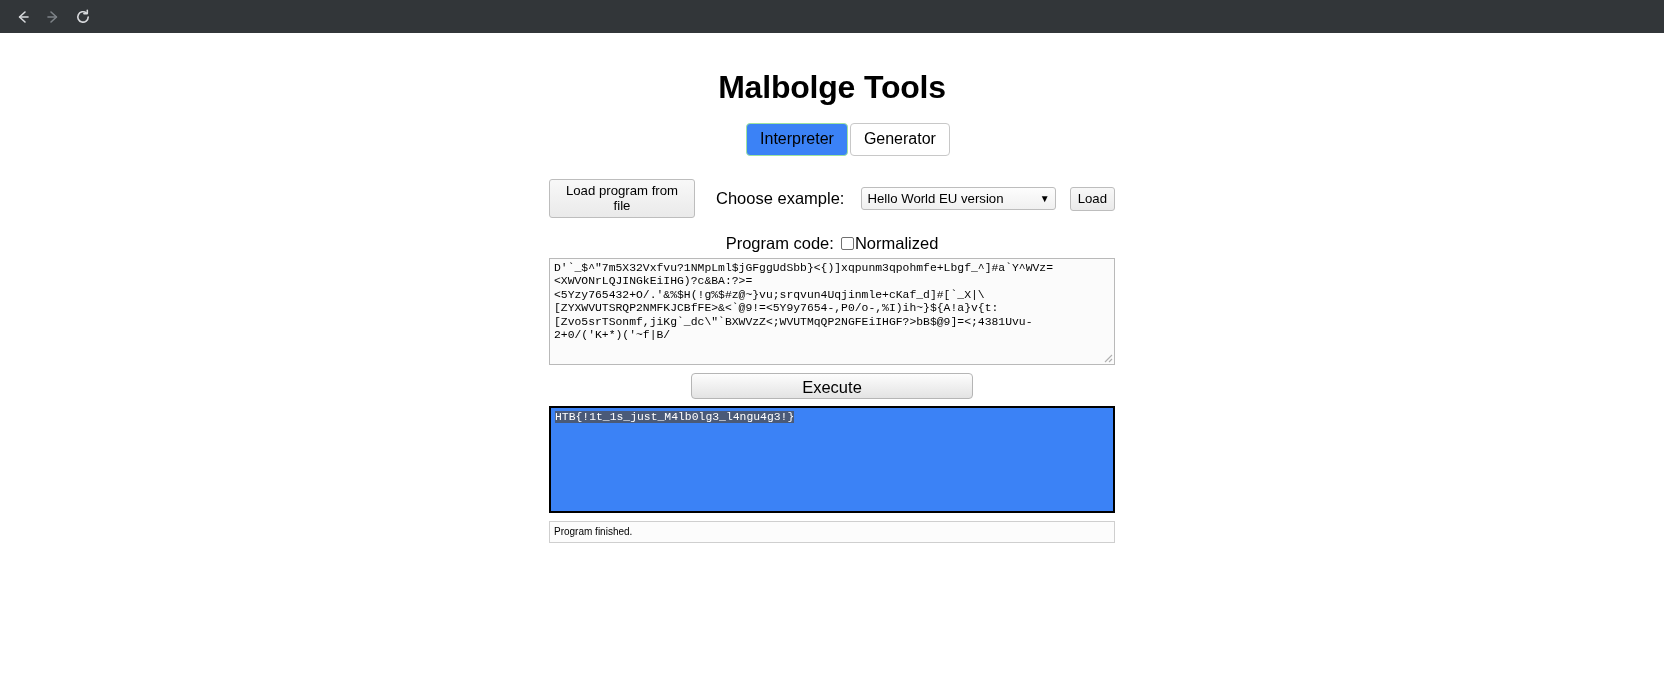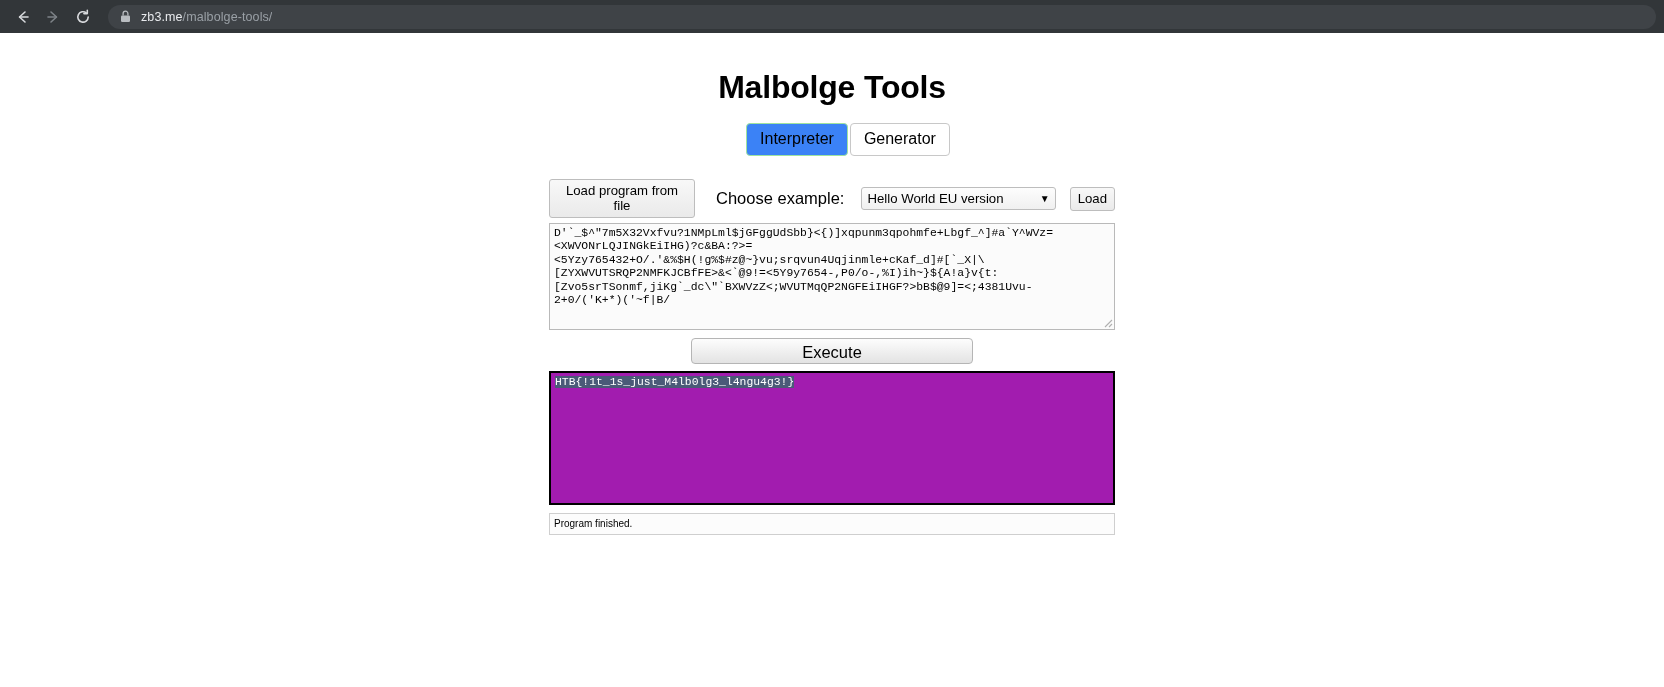--- a/index.html
+++ b/index.html
@@ -221,23 +221,23 @@
     border: 1px solid #b5b5b5;
     border-radius: 4px;
     cursor: pointer;
     line-height: 24px;
     text-align: center;
   }
 
   #output-area {
     margin-top: 7px;
     width: 566px;
-    height: 134px;
+    height: 107px;
     border: 2px solid #000;
-    background: #a21caf;
+    background: #3b82f6;
     box-sizing: border-box;
     padding: 3px 4px;
     font-family: "Liberation Mono", monospace;
     font-size: 11.4px;
     line-height: 13.4px;
     color: #000;
     overflow: hidden;
     white-space: pre-wrap;
     word-break: break-all;
     cursor: text;
@@ -280,29 +280,20 @@
   </div>
   <div class="nav-btn">
     <span>
       <svg width="18" height="18" viewBox="0 0 18 18">
         <path d="M14.2 9 A5.2 5.2 0 1 1 12.4 5" fill="none" stroke="#d8dadd" stroke-width="1.6" stroke-linecap="round"></path>
         <path d="M13.3 2.2 L13.3 5.6 L9.9 5.6" fill="none" stroke="#d8dadd" stroke-width="1.6" stroke-linecap="round" stroke-linejoin="round"></path>
       </svg>
     </span>
   </div>
 
-  <div id="address-bar">
-    <span id="lock-icon">
-      <svg width="11" height="13" viewBox="0 0 11 13">
-        <rect x="1" y="5.4" width="9" height="6.6" rx="1.2" fill="#b9bdc1"></rect>
-        <path d="M3.1 5.4 V3.6 a2.4 2.4 0 0 1 4.8 0 V5.4" fill="none" stroke="#b9bdc1" stroke-width="1.3"></path>
-      </svg>
-    </span>
-    <span id="url-text"><span class="host">zb3.me</span><span class="path">/malbolge-tools/</span></span>
-  </div>
 </div>
 
 <div id="page">
 
   <h1 id="page-title">Malbolge Tools</h1>
 
   <div id="tab-bar">
     <div class="tab active">Interpreter</div>
     <div class="tab">Generator</div>
   </div>
@@ -312,20 +303,25 @@
     <div id="toolbar-row">
       <button class="btn" id="load-file-button">Load program from file</button>
       <span id="choose-example-label">Choose example:</span>
       <div id="example-select">
         <span class="sel-value">Hello World EU version</span>
         <span class="sel-arrow">▼</span>
       </div>
       <button class="btn" id="load-button">Load</button>
     </div>
 
+    <div id="code-label-row">
+      <span id="code-label">Program code:</span>
+      <span id="normalized-checkbox"></span>
+      <span id="normalized-label">Normalized</span>
+    </div>
 
     <div id="code-area"><span>D'`_$^"7m5X32Vxfvu?1NMpLml$jGFggUdSbb}&lt;{)]xqpunm3qpohmfe+Lbgf_^]#a`Y^WVz=
 &lt;XWVONrLQJINGkEiIHG)?c&amp;BA:?&gt;=
 &lt;5Yzy765432+O/.'&amp;%$H(!g%$#z@~}vu;srqvun4Uqjinmle+cKaf_d]#[`_X|\
 [ZYXWVUTSRQP2NMFKJCBfFE&gt;&amp;&lt;`@9!=&lt;5Y9y7654-,P0/o-,%I)ih~}${A!a}v{t:
 [Zvo5srTSonmf,jiKg`_dc\"`BXWVzZ&lt;;WVUTMqQP2NGFEiIHGF?&gt;bB$@9]=&lt;;4381Uvu-
 2+0/('K+*)('~f|B/</span><span class="resizer"><svg width="12" height="12" viewBox="0 0 12 12">
             <path d="M11 4 L4 11 M11 8 L8 11" stroke="#b0b0b0" stroke-width="1.1"></path>
           </svg></span></div>
 

